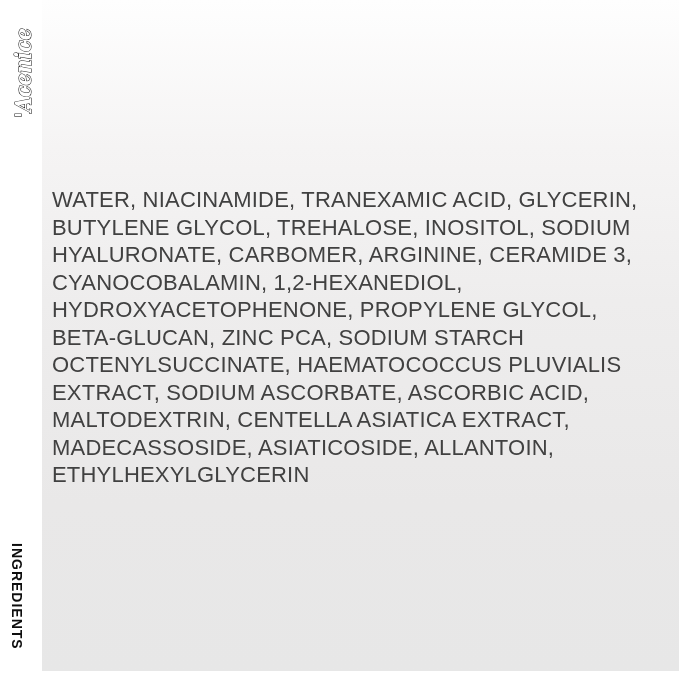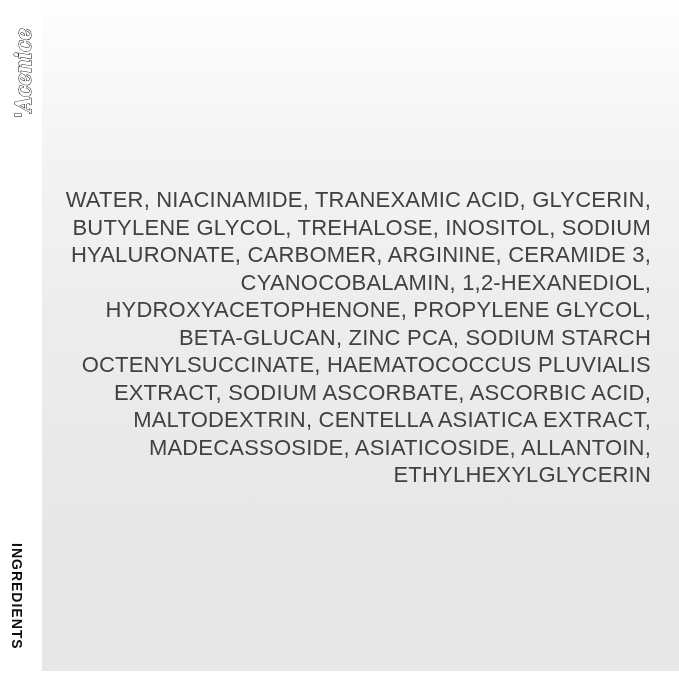--- a/index.html
+++ b/index.html
@@ -66,21 +66,21 @@
     font-size: 14px;
     letter-spacing: 1px;
     color: #0e0e0e;
     white-space: nowrap;
   }
   .ingredients-text {
     position: absolute;
     left: 52px;
     right: 28px;
     top: 186px;
-    text-align: right;
+    text-align: left;
     font-family: "Liberation Sans", sans-serif;
     font-size: 22px;
     line-height: 27.5px;
     letter-spacing: 0.2px;
     color: #414141;
     white-space: pre-line;
   }
 </style>
 </head>
 <body>

